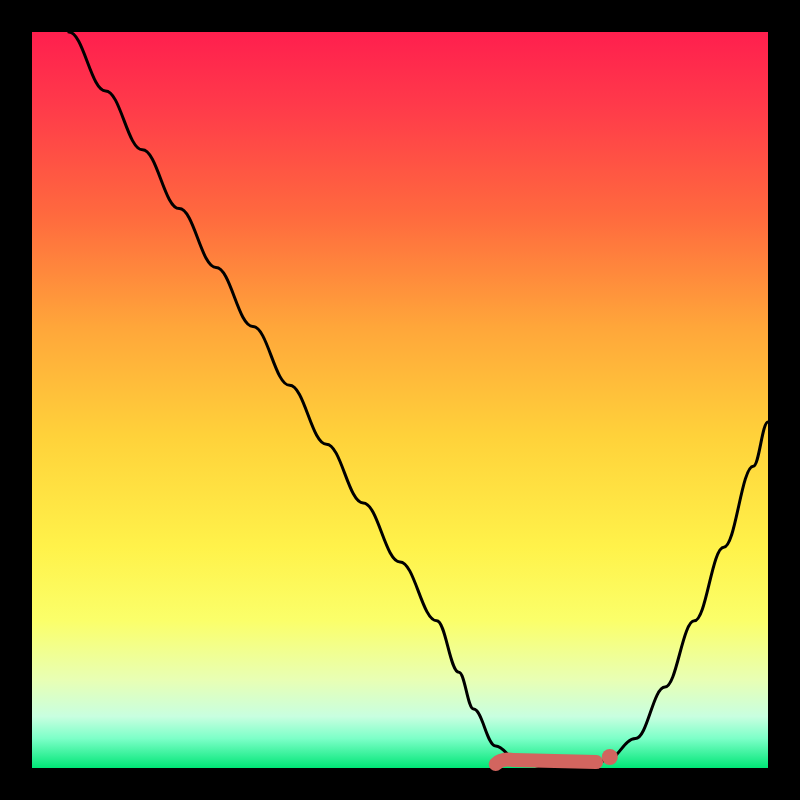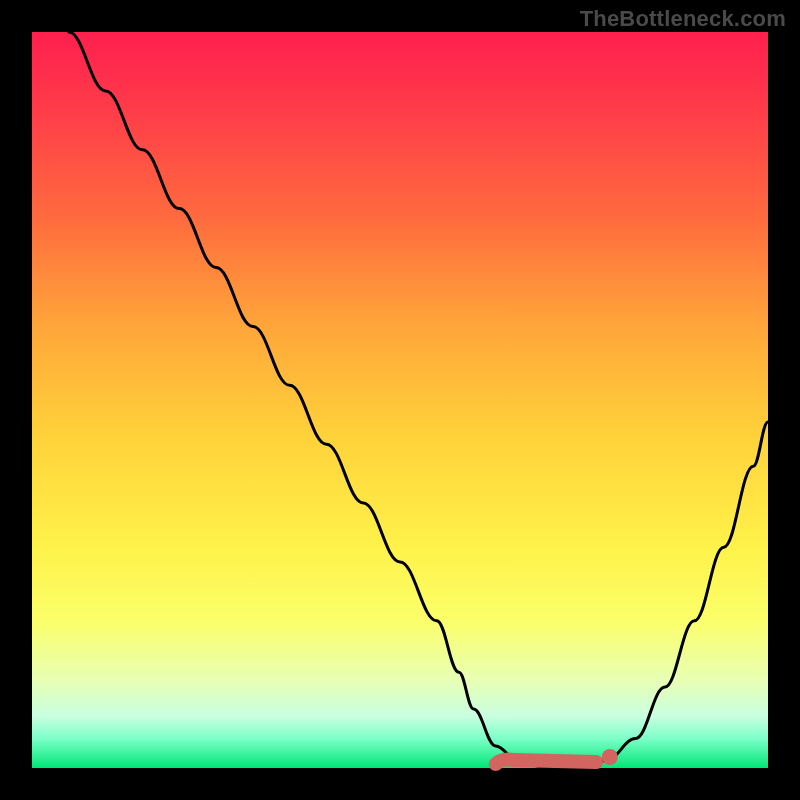--- a/index.html
+++ b/index.html
@@ -56,21 +56,20 @@
     width: 736px;
     height: 736px;
     overflow: visible;
   }
 </style>
 </head>
 <body>
 
 <div class="frame">
 
-  <div class="watermark">TheBottleneck.com</div>
 
   <div class="plot">
     <svg class="curve" viewBox="0 0 736 736" preserveAspectRatio="none">
       <path id="curve-path" fill="none" stroke="#000" stroke-width="3" stroke-linecap="round" stroke-linejoin="round" d="M 36.8 0.0 C 51.5 0.0, 58.9 58.9, 73.6 58.9 C 88.3 58.9, 95.7 117.8, 110.4 117.8 C 125.1 117.8, 132.5 176.6, 147.2 176.6 C 161.9 176.6, 169.3 235.5, 184.0 235.5 C 198.7 235.5, 206.1 294.4, 220.8 294.4 C 235.5 294.4, 242.9 353.3, 257.6 353.3 C 272.3 353.3, 279.7 412.2, 294.4 412.2 C 309.1 412.2, 316.5 471.0, 331.2 471.0 C 345.9 471.0, 353.3 529.9, 368.0 529.9 C 382.7 529.9, 390.1 588.8, 404.8 588.8 C 413.6 588.8, 418.0 640.3, 426.9 640.3 C 432.8 640.3, 435.7 677.1, 441.6 677.1 C 450.4 677.1, 454.8 713.9, 463.7 713.9 C 472.5 713.9, 476.9 728.6, 485.8 728.6 C 497.5 728.6, 503.4 736.0, 515.2 736.0 C 524.0 736.0, 528.4 736.0, 537.3 736.0 C 543.2 736.0, 546.1 736.0, 552.0 736.0 C 560.8 736.0, 565.2 728.6, 574.1 728.6 C 585.9 728.6, 591.7 706.6, 603.5 706.6 C 615.3 706.6, 621.2 655.0, 633.0 655.0 C 644.7 655.0, 650.6 588.8, 662.4 588.8 C 674.2 588.8, 680.1 515.2, 691.8 515.2 C 703.6 515.2, 709.5 434.2, 721.3 434.2 C 727.2 434.2, 730.1 390.1, 736.0 390.1"></path>
       <path id="flat-path" fill="none" stroke="#d2655f" stroke-width="14" stroke-linecap="round" stroke-linejoin="round" d="M 463.7 732.1 Q 469.7 726.1 481.7 728.1 L 564.1 730.1"></path>
       <circle id="marker-dot" r="8" fill="#d2655f" cx="577.8" cy="725.0"></circle>
     </svg>
   </div>
 </div>
 

